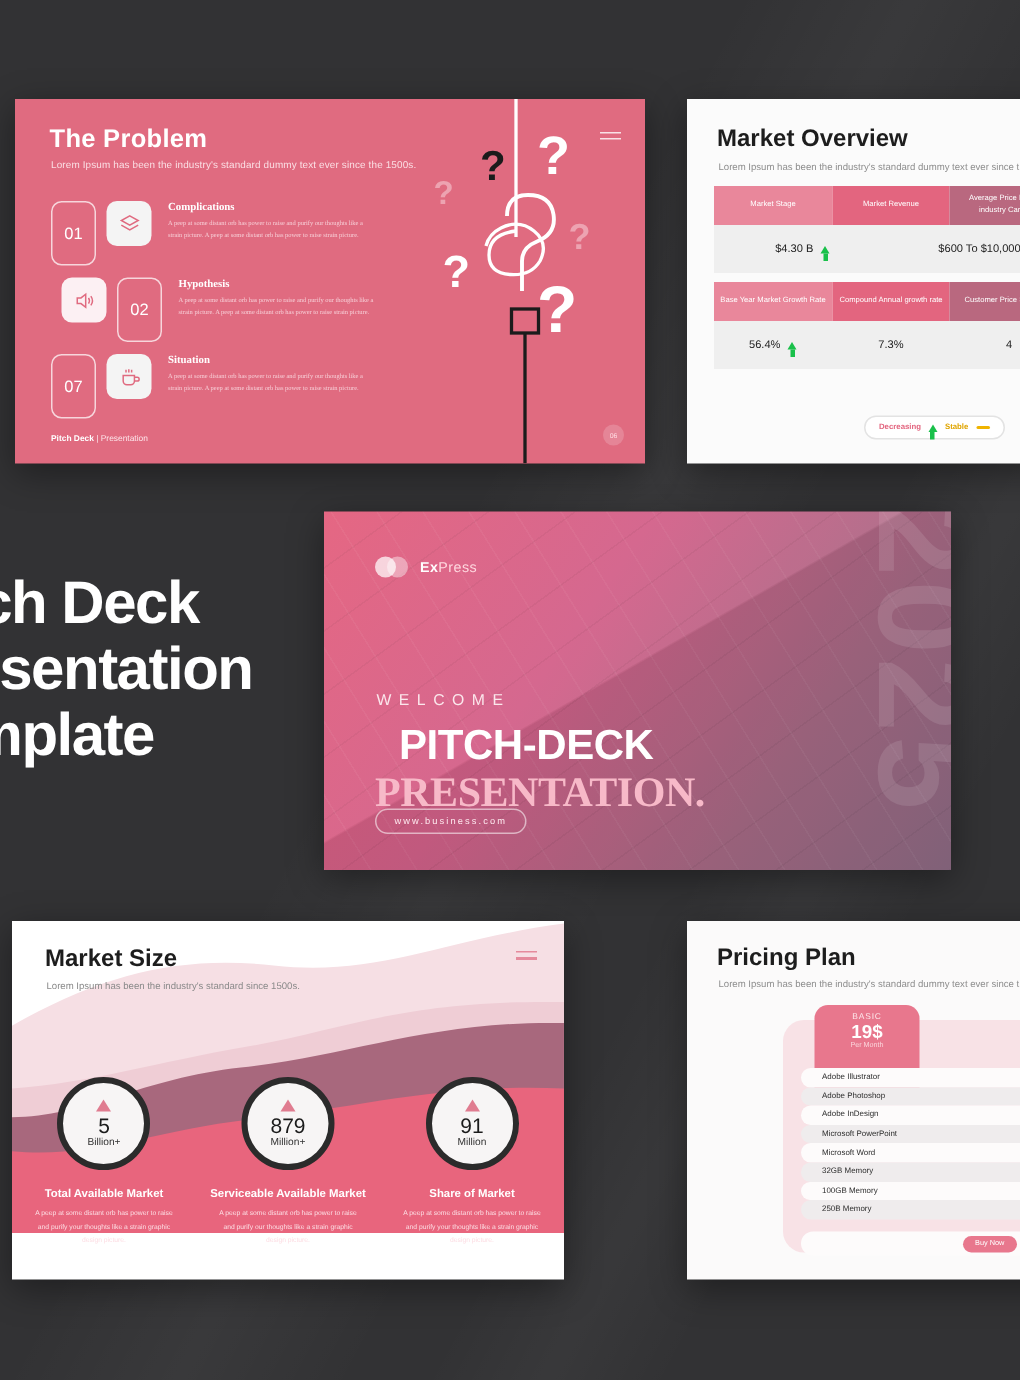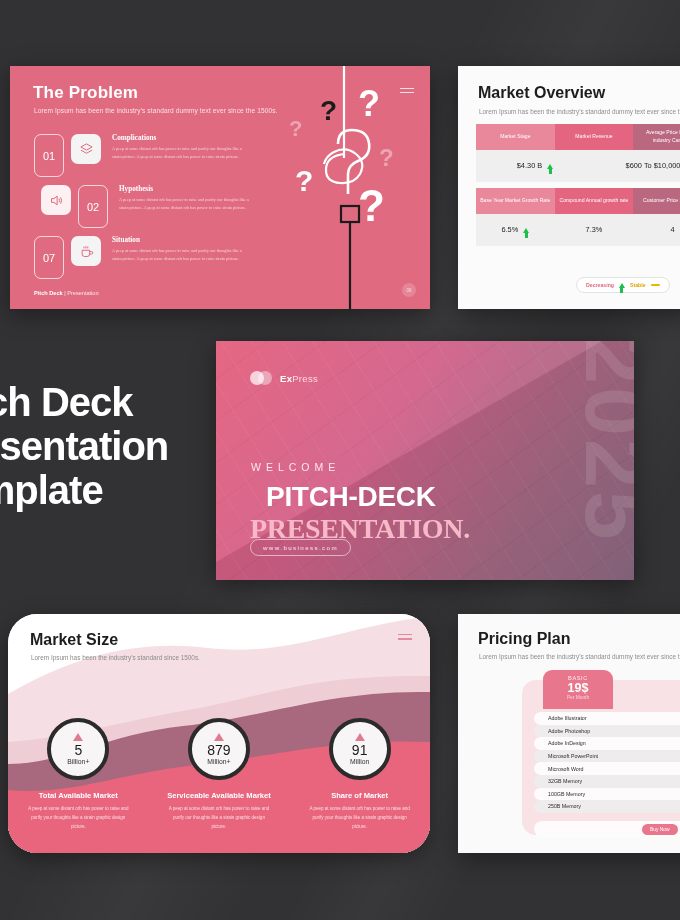--- a/index.html
+++ b/index.html
@@ -151,23 +151,22 @@
     font-size:28px; font-weight:bold; letter-spacing:-.3px; color:#f7b9c8;font-family:Liberation Serif, serif;
   }
   .hero-url{
     position:absolute; left:34px; bottom:24px;
     border:1px solid rgba(255,255,255,.55); border-radius:10px;
     padding:4px 12px; font-size:6.2px; letter-spacing:1.4px; color:#ffeaf0;
   }
 
   
   #slide-size{
-    left:8px; top:614px; width:422px; height:239px;
+    left:8px; top:614px; width:368px; height:239px;
     background:#ffffff;
-    border-radius:29px;
   }
   .waves{ position:absolute; inset:0; }
   #slide-size .s-title{
     position:absolute; left:22px; top:17px;
     font-size:16px; font-weight:bold; color:#1d1d1d;
   }
   #slide-size .s-sub{
     position:absolute; left:23px; top:40px;
     font-size:6.4px; color:#8a8a8a;
   }
@@ -204,21 +203,21 @@
   }
   #slide-pricing .s-sub{
     position:absolute; left:21px; top:39px;
     font-size:6.4px; color:#8e8e8e;
   }
   .price-card{
     position:absolute; left:64px; top:66px; width:210px; height:155px;
     background:#f8e2e6; border-radius:14px;
   }
   .price-head{
-    position:absolute; left:85px; top:56px; width:70px; height:39px;
+    position:absolute; left:85px; top:56px; width:70px; height:55px;
     background:#e8778d; border-radius:9px 9px 0 0;
     color:#fff; text-align:center; padding-top:5px;
   }
   .ph-name{ font-size:5.6px; letter-spacing:.6px; color:#fde8ec; }
   .ph-price{ font-size:12.5px; font-weight:bold; line-height:1.15; }
   .ph-per{ font-size:4.8px; color:#fbd4db; }
   .price-rows{ position:absolute; left:76px; top:98px; width:186px; }
   .price-row{
     height:12.6px; display:flex; align-items:center;
     border-radius:7px 0 0 7px;
@@ -348,21 +347,21 @@
         </div>
     </div>
     <div class="mkt-gap"></div>
     <div class="mkt-hrow">
       <div class="mkt-hcell c1">Base Year Market Growth Rate</div>
       <div class="mkt-hcell c2">Compound Annual growth rate</div>
       <div class="mkt-hcell c3">Customer Price Sensitivity</div>
     </div>
     <div class="mkt-vrow">
       <div class="mkt-vcell">
-          <span>6.5%</span>
+          <span>56.4%</span>
           <span class="arrow-up"></span>
         </div>
       <div class="mkt-vcell">
           <span>7.3%</span>
         </div>
       <div class="mkt-vcell">
           <span>4</span>
         </div>
     </div>
   </div>

